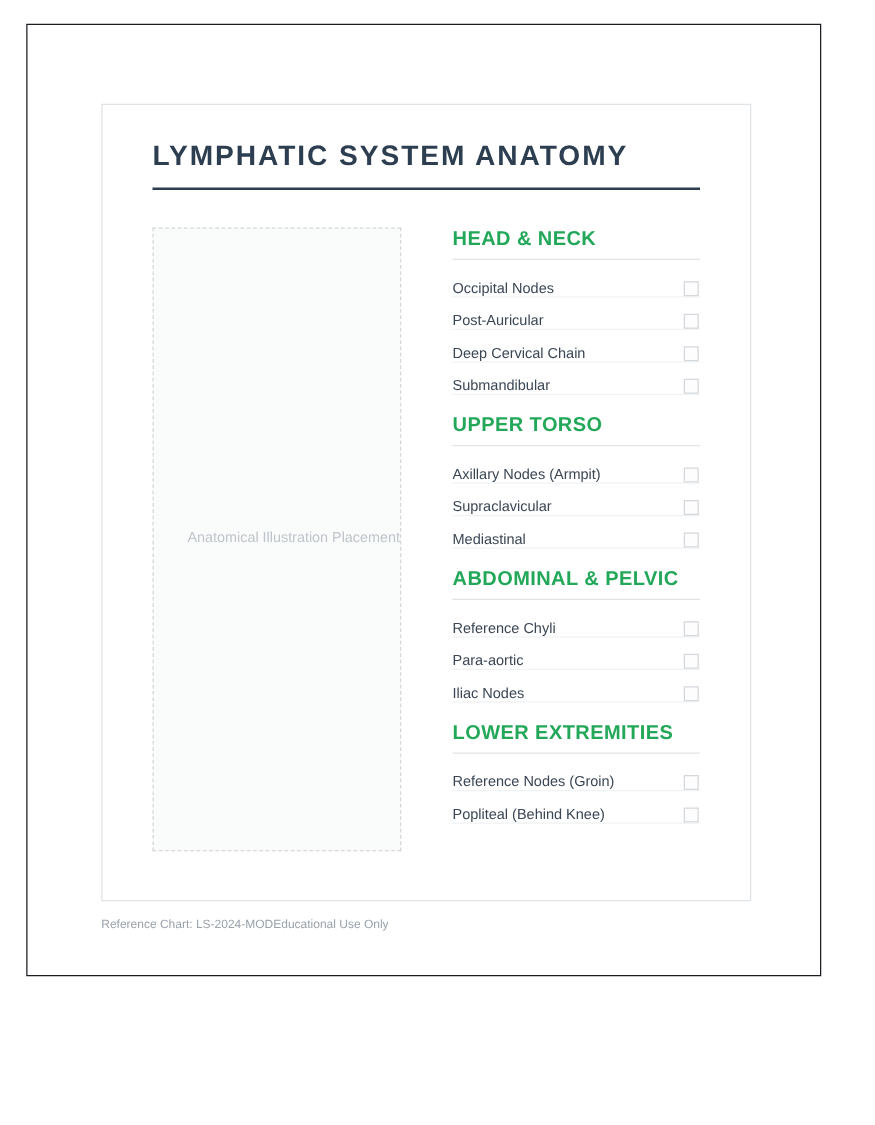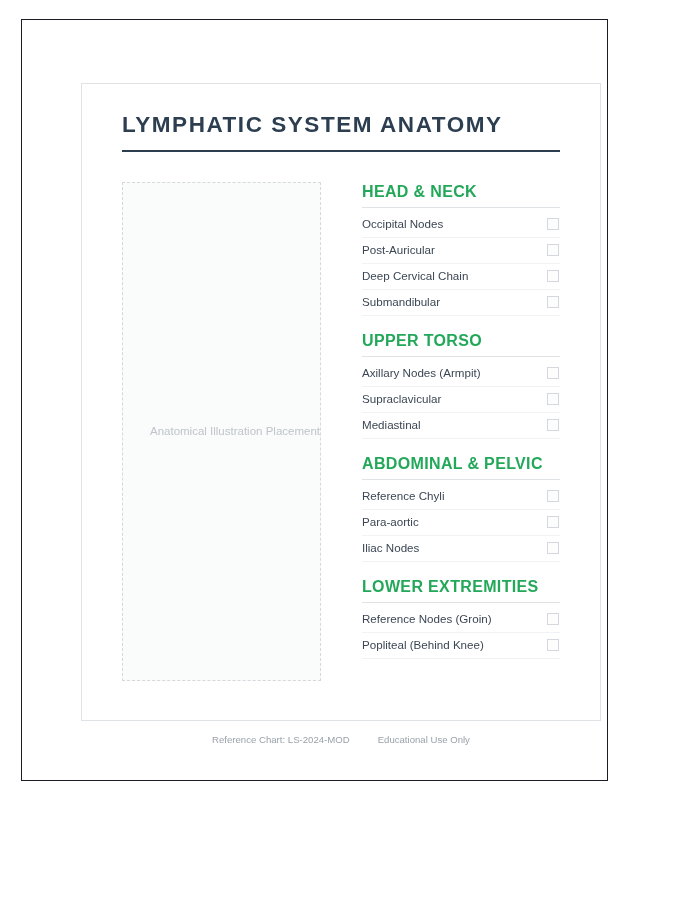--- a/index.html
+++ b/index.html
@@ -12,21 +12,21 @@
     height: 900px;
     font-family: "Liberation Sans", sans-serif;
     -webkit-font-smoothing: antialiased;
   }
 
   
   .page-frame {
     position: absolute;
     left: 21px;
     top: 19px;
-    width: 587px;
+    width: 636px;
     height: 762px;
     border: 1.5px solid #1c1c22;
     box-sizing: border-box;
     background: #ffffff;
   }
 
   
   .sheet {
     position: absolute;
     left: 59px;      
@@ -111,21 +111,21 @@
     padding-bottom: 6px;
   }
   .section-rule {
     height: 1px;
     background: #dfe3e6;
     margin-bottom: 4px;
   }
 
   .node-row {
     display: flex;
-    align-items: center;
+    align-items: flex-end;
     justify-content: space-between;
     height: 25px;
     border-bottom: 1px solid #f0f2f3;
   }
   .node-label {
     font-size: 11.6px;
     color: #3b4654;
     line-height: 1;
   }
   .node-box {
@@ -138,27 +138,27 @@
     margin-right: 1px;
   }
 
   
   .footer {
     position: absolute;
     left: 59px;
     top: 714px;      
     width: 520px;
     display: flex;
-    justify-content: center;
+    justify-content: flex-start;
     align-items: baseline;
     font-size: 9.6px;
     color: #9aa2aa;
   }
   .footer-left { text-align: left; }
-  .footer-right { text-align: right; margin-left: 28px; }
+  .footer-right { text-align: right; }
 </style>
 </head>
 <body>
 
 <div class="page-frame">
 
   <div class="sheet">
     <div class="sheet-inner">
 
       <div class="doc-title">LYMPHATIC SYSTEM ANATOMY</div>

